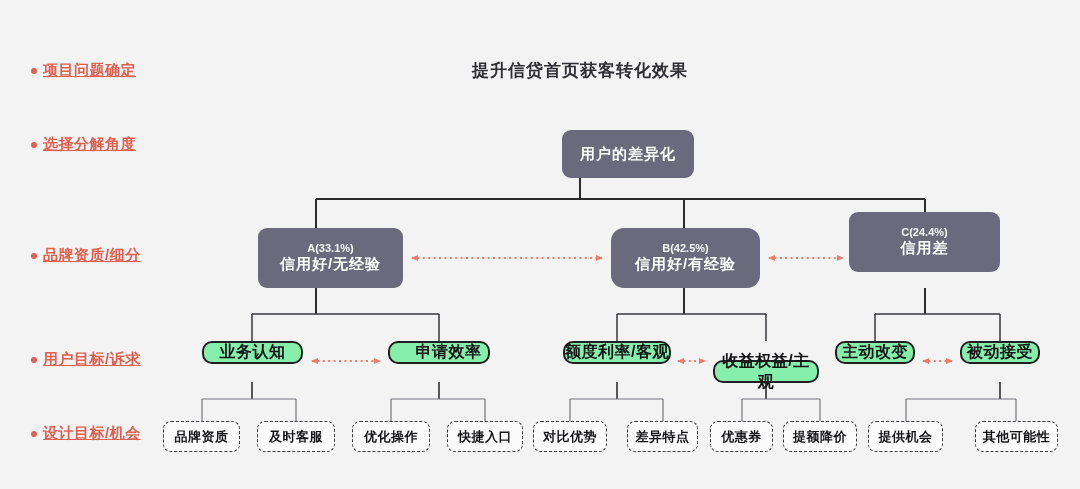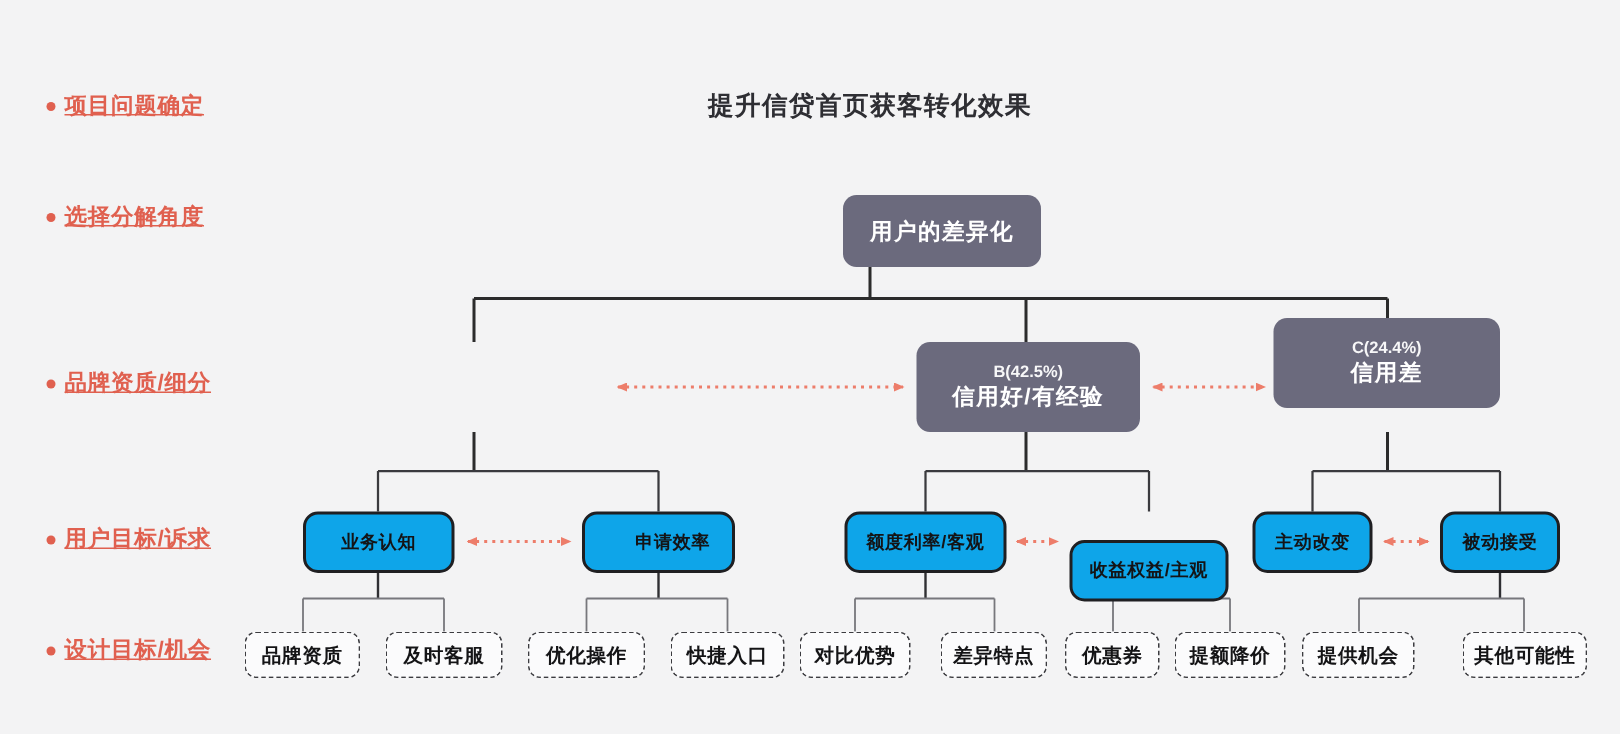--- a/index.html
+++ b/index.html
@@ -30,22 +30,22 @@
     display:flex;align-items:center;justify-content:center;text-align:center;
   }
   .dark{
     background:#6b6a7d;color:#ffffff;border-radius:9px;
   }
   .root-node{height:48px;font-size:15px;font-weight:700;letter-spacing:1px;margin-left:48px;}
   .seg{height:60px;flex-direction:column;gap:1px;}
   .seg-share{font-size:11px;font-weight:600;opacity:.95;}
   .seg-label{font-size:15px;font-weight:700;letter-spacing:1px;}
   .goal{
-    height:41px;background:#0ea5e9;border:2px solid #1f1f22;border-radius:10px;
-    font-size:12px;font-weight:700;color:#141416;letter-spacing:.5px;
+    height:23px;background:#86efac;border:2px solid #1f1f22;border-radius:10px;
+    font-size:16px;font-weight:700;color:#141416;letter-spacing:.5px;
   }
   .opp{
     height:31px;background:#fbfbfc;border:1.5px dashed #3c3c40;border-radius:8px;
     font-size:13px;font-weight:700;color:#141416;letter-spacing:.5px;
   }
 </style>
 </head>
 <body>
 
 <div class="stage">
@@ -101,21 +101,25 @@
     <span class="dot"></span>
     <span>用户目标/诉求</span>
   </div>
   <div class="row-label" style="top:424px">
     <span class="dot"></span>
     <span>设计目标/机会</span>
   </div>
 
   <div class="node dark root-node" style="left:514px;top:130px;width:132px;">用户的差异化</div>
 
-  <div class="node dark seg" style="left:611px;top:228px;width:149px;">
+  <div class="node dark seg" style="left:258px;top:228px;width:145px;">
+    <div class="seg-share">A(33.1%)</div>
+    <div class="seg-label">信用好/无经验</div>
+  </div>
+  <div class="node dark seg" style="left:611px;top:228px;width:149px;border-radius:13px;">
     <div class="seg-share">B(42.5%)</div>
     <div class="seg-label">信用好/有经验</div>
   </div>
   <div class="node dark seg" style="left:849px;top:212px;width:151px;">
     <div class="seg-share">C(24.4%)</div>
     <div class="seg-label">信用差</div>
   </div>
 
   <div class="node goal" style="left:202px;top:341px;width:101px;">业务认知</div>
   <div class="node goal" style="left:388px;top:341px;width:102px;padding-left:19px;">申请效率</div>

